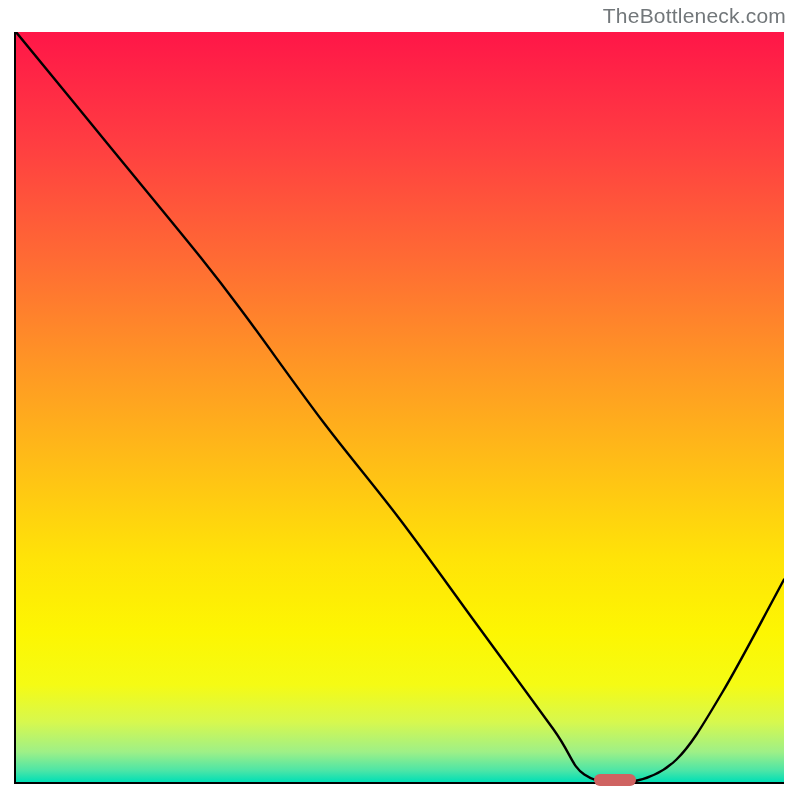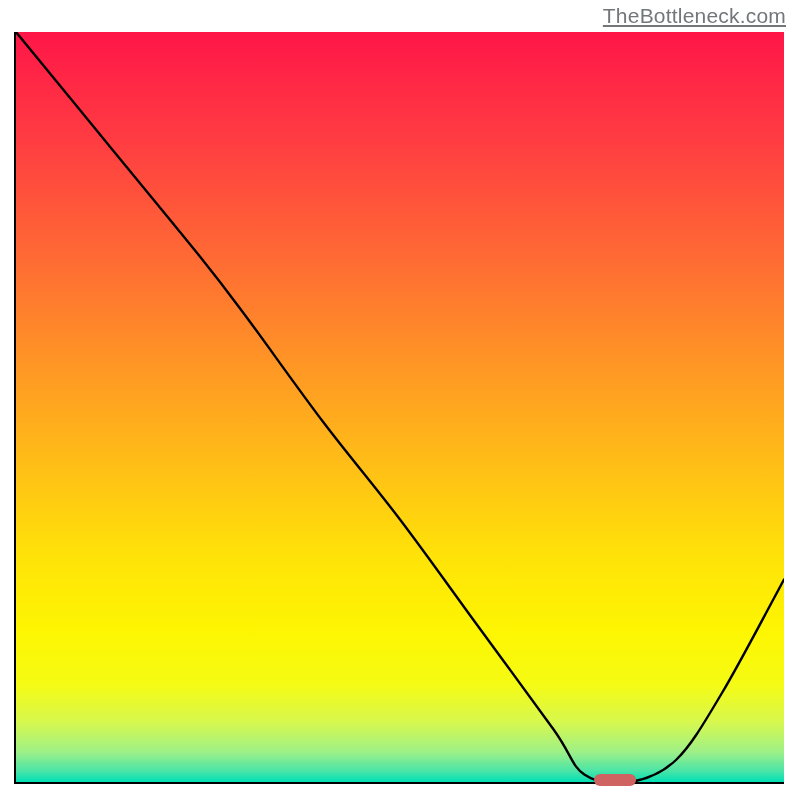--- a/index.html
+++ b/index.html
@@ -12,21 +12,20 @@
     overflow: hidden;
   }
   .watermark {
     position: absolute;
     top: 4px;
     right: 14px;
     font-size: 21px;
     font-weight: 500;
     color: #72777a;
     letter-spacing: 0.2px;
-    text-decoration: underline;
   }
   .frame {
     position: absolute;
     top: 32px;
     left: 14px;
     width: 770px;
     height: 752px;
     border-left: 2px solid #000;
     border-bottom: 2px solid #000;
     box-sizing: border-box;

